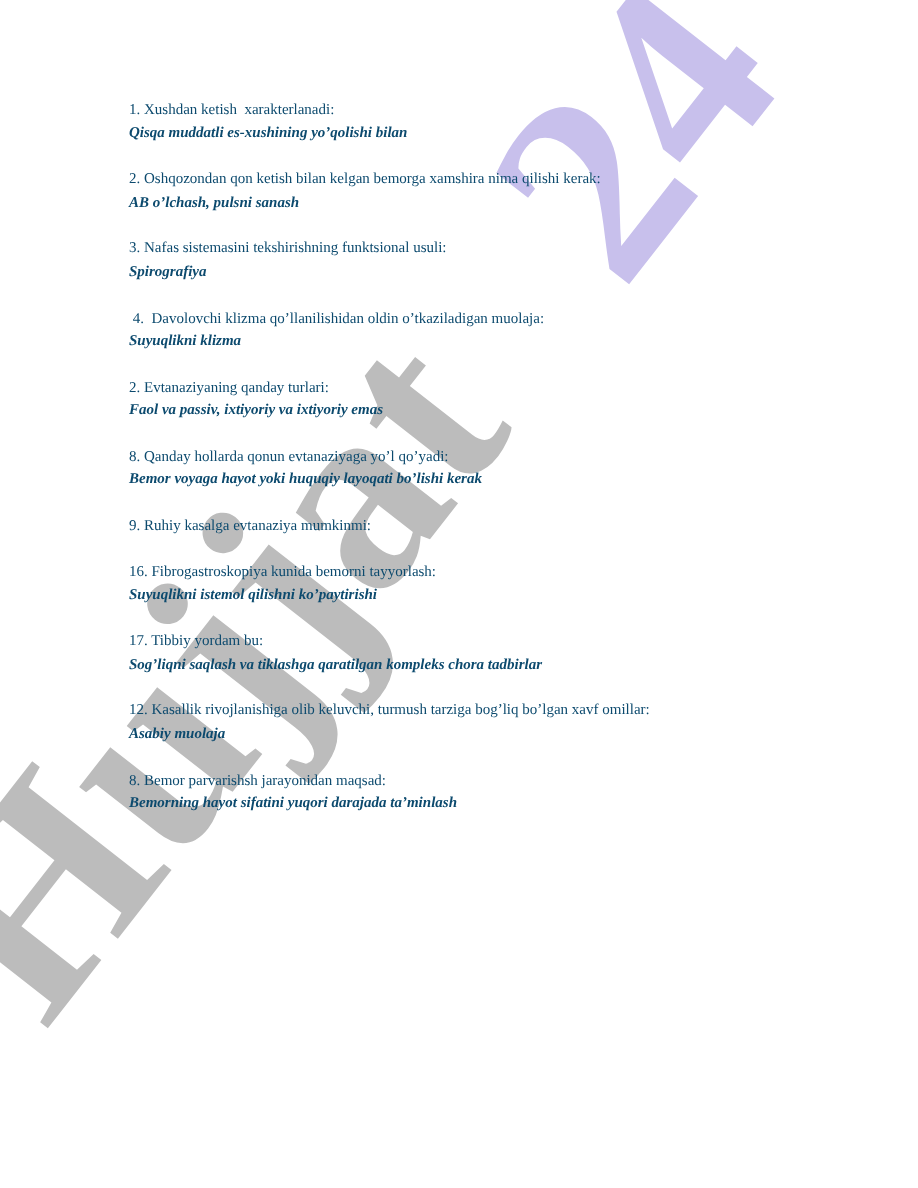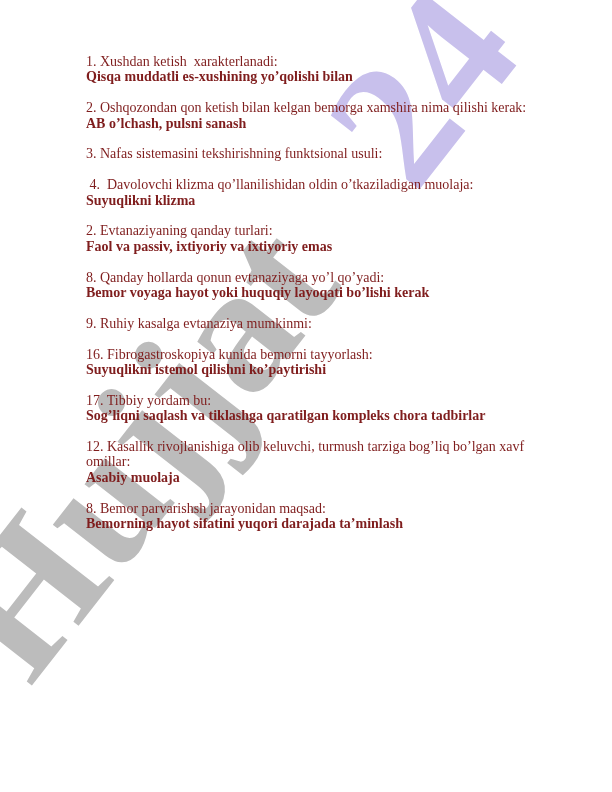--- a/index.html
+++ b/index.html
@@ -22,38 +22,39 @@
     z-index: 0;
     pointer-events: none;
   }
   .watermark-svg text {
     font-family: "Liberation Serif", "DejaVu Serif", serif;
     font-weight: bold;
   }
   .content {
     position: absolute;
     left: 86px;
-    top: 54px;
+    top: 66px;
     width: 452px;
     z-index: 1;
-    color: #7f1d1d;
-    font-size: 14px;
+    color: #0c4a6e;
+    font-size: 10px;
     line-height: 15.4px;
   }
   .qa-block {
     margin: 0 0 15.4px 0;
   }
   .question {
     white-space: pre-wrap;
     font-weight: normal;
     font-style: normal;
   }
   .answer {
     white-space: pre-wrap;
     font-weight: bold;
+    font-style: italic;
   }
 </style>
 </head>
 <body>
 
 <div class="page">
 
   <svg class="watermark-svg" width="612" height="792" viewBox="0 0 612 792" aria-hidden="true">
     <text x="30" y="688" transform="rotate(-52 30 688)" font-size="180">
       <tspan fill="#bcbcbc">Hujjat</tspan>
@@ -67,20 +68,21 @@
     <div class="answer">Qisqa muddatli es-xushining yo’qolishi bilan</div>
   </div>
 
   <div class="qa-block">
     <div class="question">2. Oshqozondan qon ketish bilan kelgan bemorga xamshira nima qilishi kerak:</div>
     <div class="answer">AB o’lchash, pulsni sanash</div>
   </div>
 
   <div class="qa-block">
     <div class="question">3. Nafas sistemasini tekshirishning funktsional usuli:</div>
+    <div class="answer">Spirografiya</div>
   </div>
 
   <div class="qa-block">
     <div class="question"> 4.  Davolovchi klizma qo’llanilishidan oldin o’tkaziladigan muolaja:</div>
     <div class="answer">Suyuqlikni klizma</div>
   </div>
 
   <div class="qa-block">
   </div>
 

